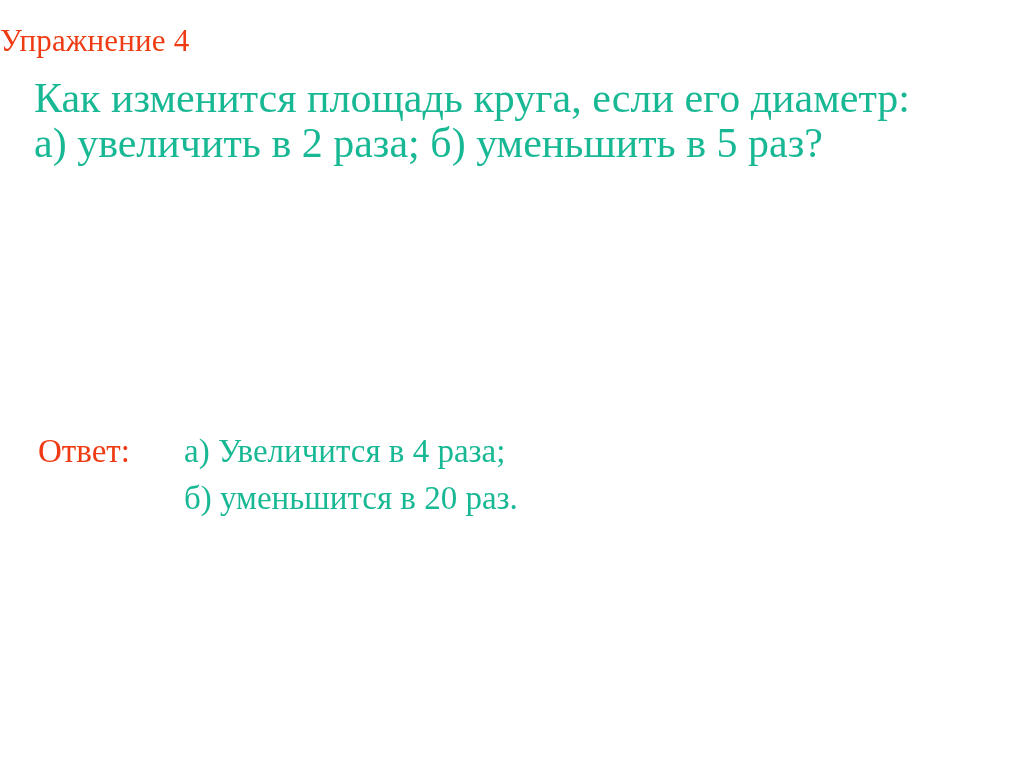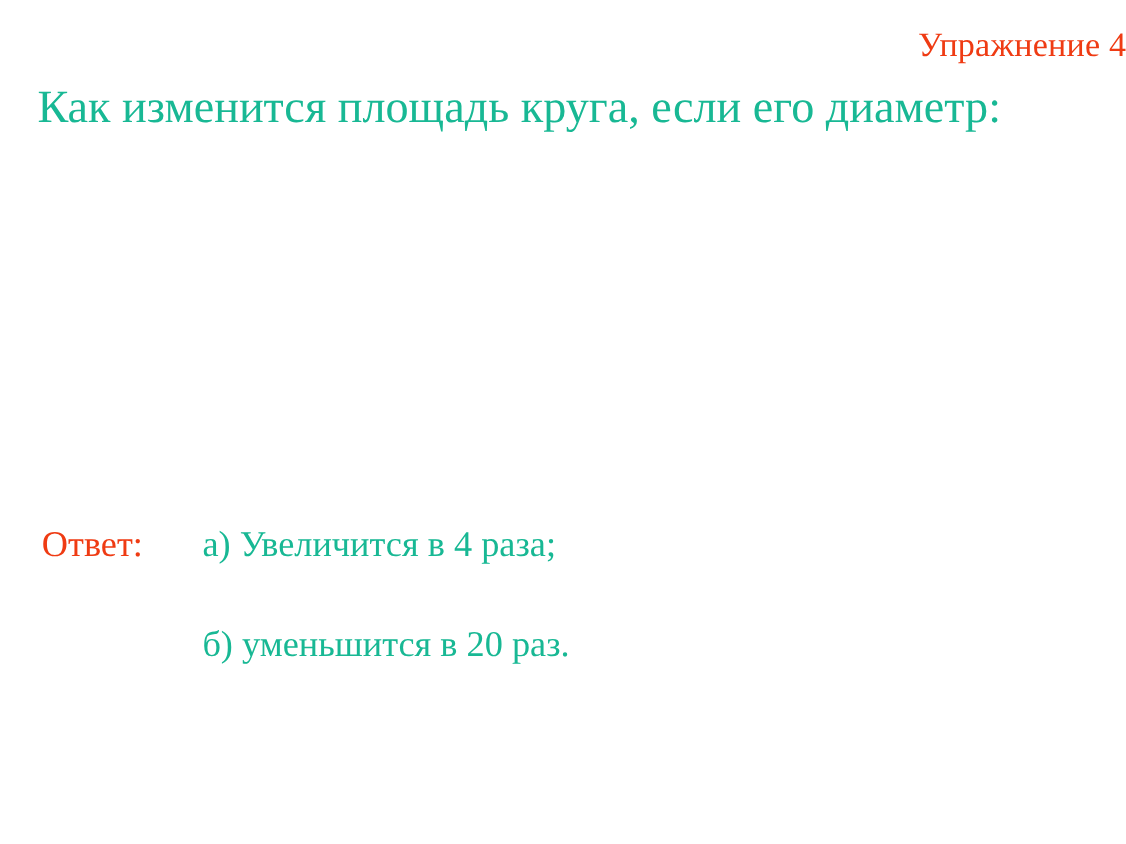--- a/index.html
+++ b/index.html
@@ -21,21 +21,21 @@
     background: #ffffff;
     overflow: hidden;
   }
 
   
   .slide-title {
     position: absolute;
     left: 0;
     top: 22px;
     width: 1024px;
-    text-align: right;
+    text-align: left;
     font-family: "Liberation Serif", "DejaVu Serif", serif;
     font-size: 31px;
     line-height: 38px;
     color: #ef3b13;
     letter-spacing: 0.2px;
     white-space: pre;
   }
 
   
   .question-block {
@@ -60,21 +60,20 @@
     top: 428px;
     width: 960px;
   }
 
   .answer-row {
     display: flex;
     align-items: baseline;
     font-size: 33px;
     line-height: 47px;
     white-space: pre;
-    margin-top: 44px;
   }
 
   .answer-label {
     font-family: "Liberation Serif", "DejaVu Serif", serif;
     color: #ef3b13;
     width: 146px;
     flex: 0 0 146px;
     white-space: pre;
   }
 
@@ -99,20 +98,21 @@
 </style>
 </head>
 <body>
 
 <div class="slide">
 
   <div class="slide-title">Упражнение 4</div>
 
   <div class="question-block">
     <div class="question-line">Как изменится площадь круга, если его диаметр:</div>
+    <div class="question-line">а) увеличить в 2 раза; б) уменьшить в 5 раз?</div>
   </div>
 
   <div class="spacer-region"></div>
 
   <div class="answer-block">
     <div class="answer-row">
       <span class="answer-label">Ответ:</span>
       <span class="answer-text">а) Увеличится в 4 раза;</span>
     </div>
     <div class="answer-row">

